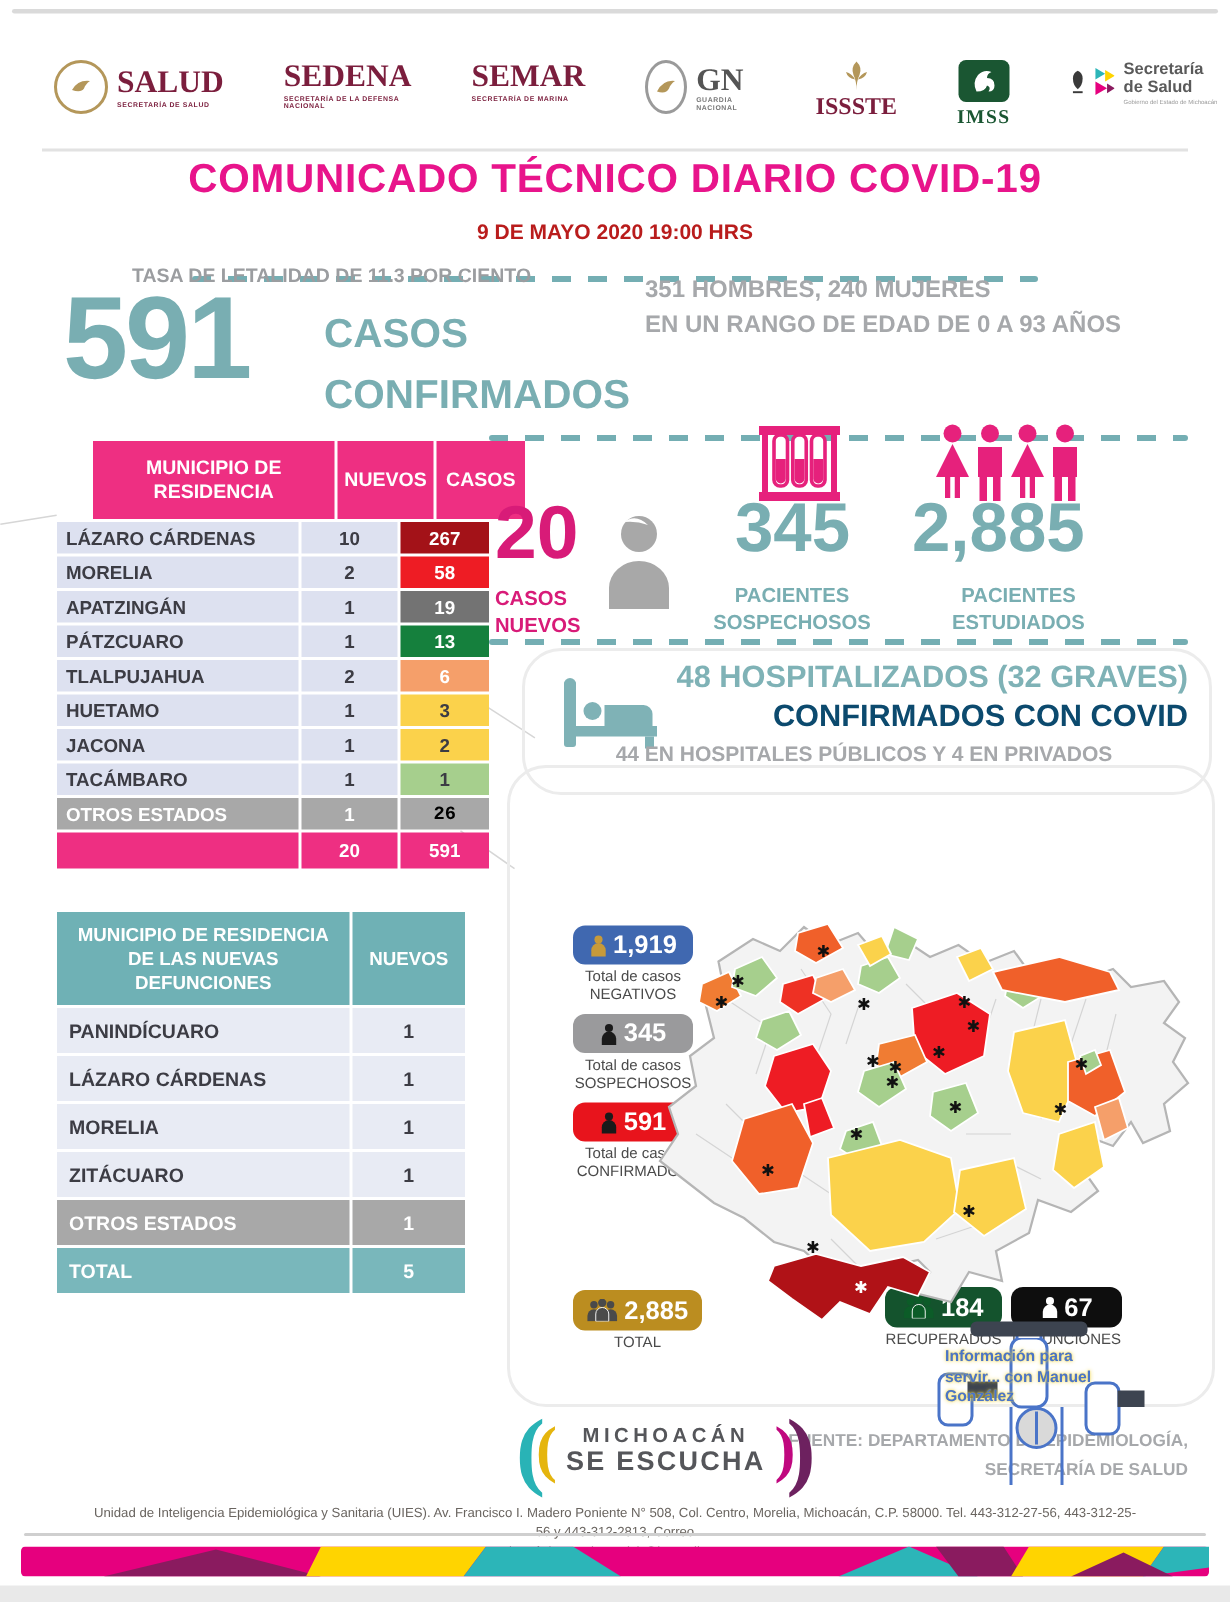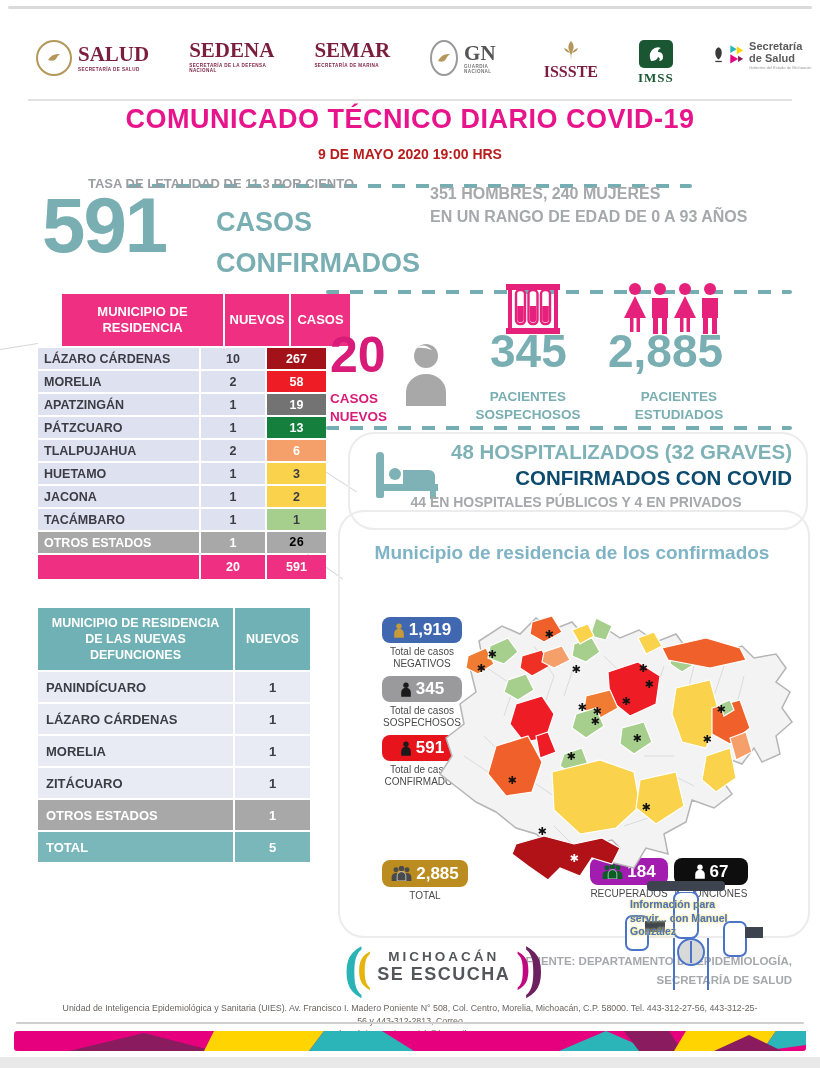--- a/index.html
+++ b/index.html
@@ -344,21 +344,20 @@
           <div class="c num" style="background: rgb(168, 168, 168); color: rgb(255, 255, 255);">1</div>
         </div>
         <div class="grid">
           <div class="c name" style="background: rgb(121, 183, 187); color: rgb(255, 255, 255);">TOTAL</div>
           <div class="c num" style="background: rgb(121, 183, 187); color: rgb(255, 255, 255);">5</div>
         </div>
       </div>
   </div>
 
   <div class="abs map-panel"></div>
-  <div class="abs map-title">Municipio de residencia de los confirmados</div>
   <div id="legend">
       <div class="pill" style="left: 382px; top: 617px; width: 80px; background: rgb(64, 104, 176);">
         <svg viewBox="0 0 20 24" width="12" height="15">
           <circle cx="10" cy="5" r="4.5" fill="#c79a3a"></circle>
           <path d="M2,24 v-7 a8,8 0 0 1 16,0 v7 z" fill="#c79a3a"></path>
         </svg>
         <span>1,919</span>
       </div>
       <div class="pill-cap" style="left: 372px; top: 646px; width: 100px;">
         <div>Total de casos</div>
@@ -393,21 +392,21 @@
           <circle cx="8" cy="6" r="4" fill="#4a4a4a"></circle>
           <circle cx="26" cy="6" r="4" fill="#4a4a4a"></circle>
           <circle cx="17" cy="4" r="4.5" fill="#4a4a4a"></circle>
           <path d="M1,24 v-6 a7,7 0 0 1 14,0 v6 z" fill="#4a4a4a"></path>
           <path d="M19,24 v-6 a7,7 0 0 1 14,0 v6 z" fill="#4a4a4a"></path>
           <path d="M10,24 v-8 a7,7 0 0 1 14,0 v8 z" fill="#4a4a4a" stroke="#fff" stroke-width="1"></path>
         </svg>
         <span>2,885</span>
       </div>
       <div class="pill-cap" style="left: 374px; top: 890px; width: 102px;">TOTAL</div>
-      <div class="pill" style="left: 590px; top: 858px; width: 78px; height: 27px; background: #a21caf;">
+      <div class="pill" style="left: 590px; top: 858px; width: 78px; height: 27px; background: #14532d;">
         <svg viewBox="0 0 34 24" width="21" height="15">
           <circle cx="8" cy="6" r="4" fill="#0c5c28"></circle>
           <circle cx="26" cy="6" r="4" fill="#0c5c28"></circle>
           <circle cx="17" cy="4" r="4.5" fill="#0c5c28"></circle>
           <path d="M1,24 v-6 a7,7 0 0 1 14,0 v6 z" fill="#0c5c28"></path>
           <path d="M19,24 v-6 a7,7 0 0 1 14,0 v6 z" fill="#0c5c28"></path>
           <path d="M10,24 v-8 a7,7 0 0 1 14,0 v8 z" fill="#0c5c28" stroke="#fff" stroke-width="1"></path>
         </svg>
         <span>184</span>
       </div>

